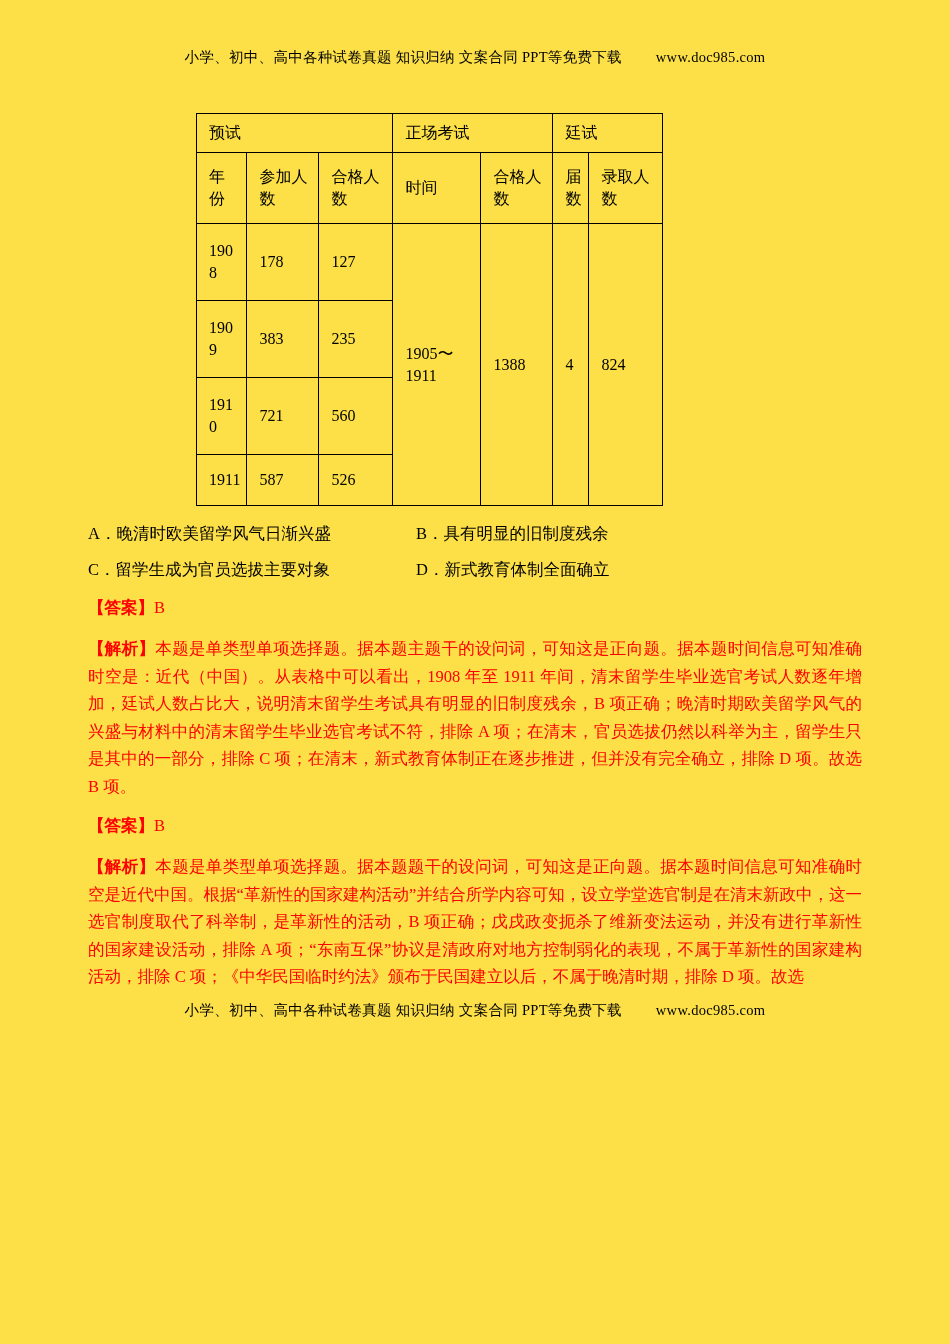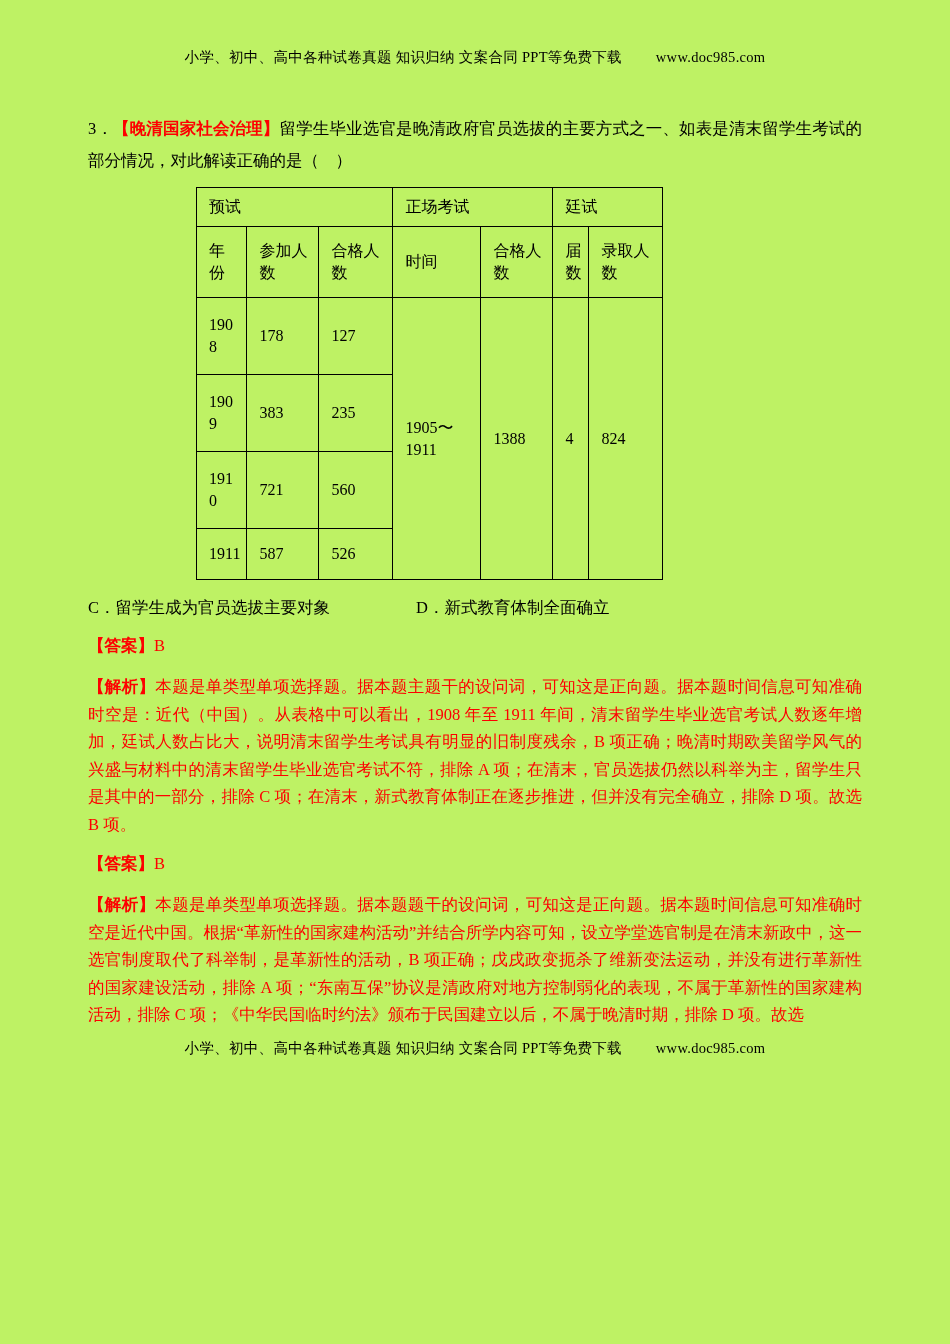--- a/index.html
+++ b/index.html
@@ -1,20 +1,20 @@
 <!DOCTYPE html>
 <html style="--red: #fe0000;"><head>
 <meta charset="utf-8">
 <style>
   html,body{margin:0;padding:0;background:#fff;}
   .page{
     width:950px;min-height:1344px;box-sizing:border-box;
     padding:48px 88px 26px 88px;
     font-family:"Liberation Serif","DejaVu Serif",serif;
-    font-size:16.5px;color:#000;background:#bef264;position:relative;
+    font-size:16.5px;color:#000;background:#fde047;position:relative;
   }
   .runhead{
     text-align:center;font-size:14.5px;color:#000;margin-bottom:46px;
     letter-spacing:0.3px;
   }
   .runhead .gap{display:inline-block;width:34px;}
   .runfoot{
     text-align:center;font-size:14.5px;color:#000;margin-top:10px;
     letter-spacing:0.3px;
   }
@@ -53,21 +53,20 @@
 </head>
 <body>
 
 <div class="page">
 
   <div class="runhead">
     <span>小学、初中、高中各种试卷真题 知识归纳 文案合同 PPT等免费下载</span><span class="gap"></span><span>www.doc985.com</span>
   </div>
 
 
-  <p class="stem"><span>3．</span><span class="red bold">【晚清国家社会治理】</span><span>留学生毕业选官是晚清政府官员选拔的主要方式之一、如表是清末留学生考试的部分情况，对此解读正确的是（　）</span></p>
 
   <table class="exam-table">
     <colgroup>
       <col class="c-year">
         <col class="c-app">
         <col class="c-pass">
         <col class="c-time">
         <col class="c-pass2">
         <col class="c-sess">
         <col class="c-adm">
@@ -112,20 +111,23 @@
     </tr>
     <tr class="row-last">
       <td>1911</td>
       <td>587</td>
       <td>526</td>
     </tr>
   </tbody>
     </table>
 
   <div class="opt-row">
+    <span class="opt w330">A．晚清时欧美留学风气日渐兴盛</span><span class="opt">B．具有明显的旧制度残余</span>
+  </div>
+  <div class="opt-row">
     <span class="opt w330">C．留学生成为官员选拔主要对象</span><span class="opt">D．新式教育体制全面确立</span>
   </div>
 
   <p class="ansline red"><span class="bold">【答案】</span><span>B</span></p>
 
   <p class="analysis red"><span class="bold">【解析】</span><span>本题是单类型单项选择题。据本题主题干的设问词，可知这是正向题。据本题时间信息可知准确时空是：近代（中国）。从表格中可以看出，1908 年至 1911 年间，清末留学生毕业选官考试人数逐年增加，廷试人数占比大，说明清末留学生考试具有明显的旧制度残余，B 项正确；晚清时期欧美留学风气的兴盛与材料中的清末留学生毕业选官考试不符，排除 A 项；在清末，官员选拔仍然以科举为主，留学生只是其中的一部分，排除 C 项；在清末，新式教育体制正在逐步推进，但并没有完全确立，排除 D 项。故选 B 项。</span></p>
 
 
 
   <p class="ansline red"><span class="bold">【答案】</span><span>B</span></p>

